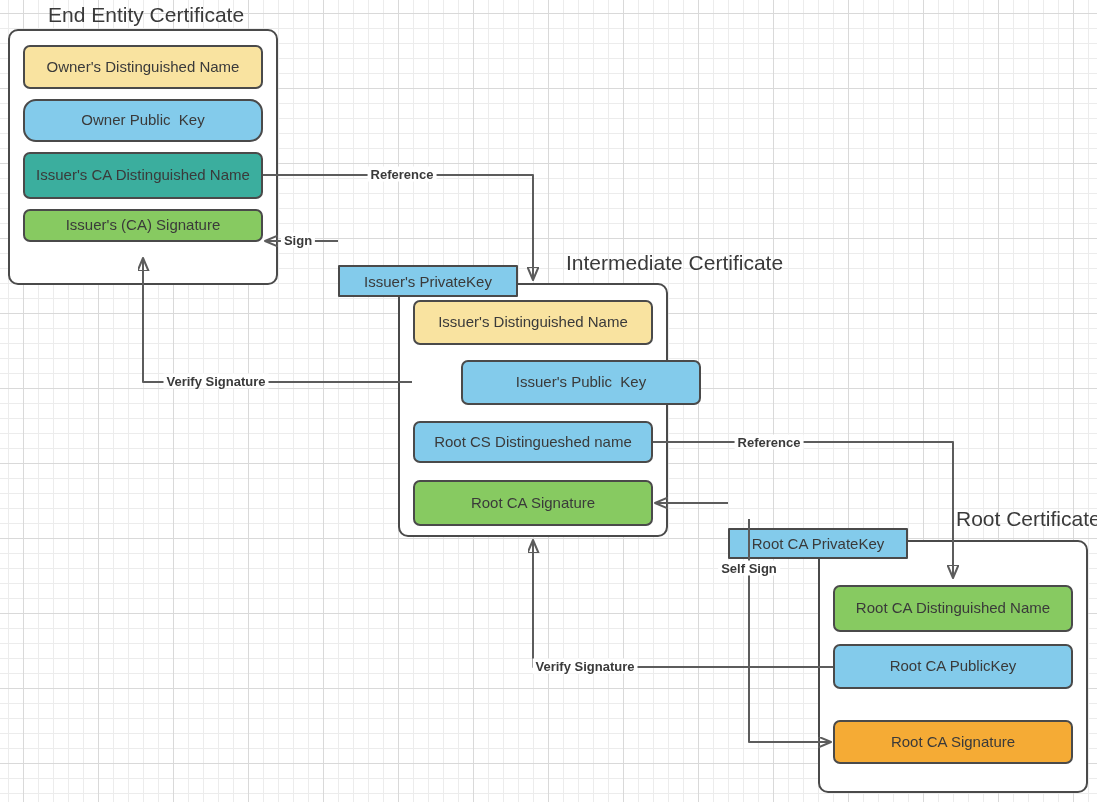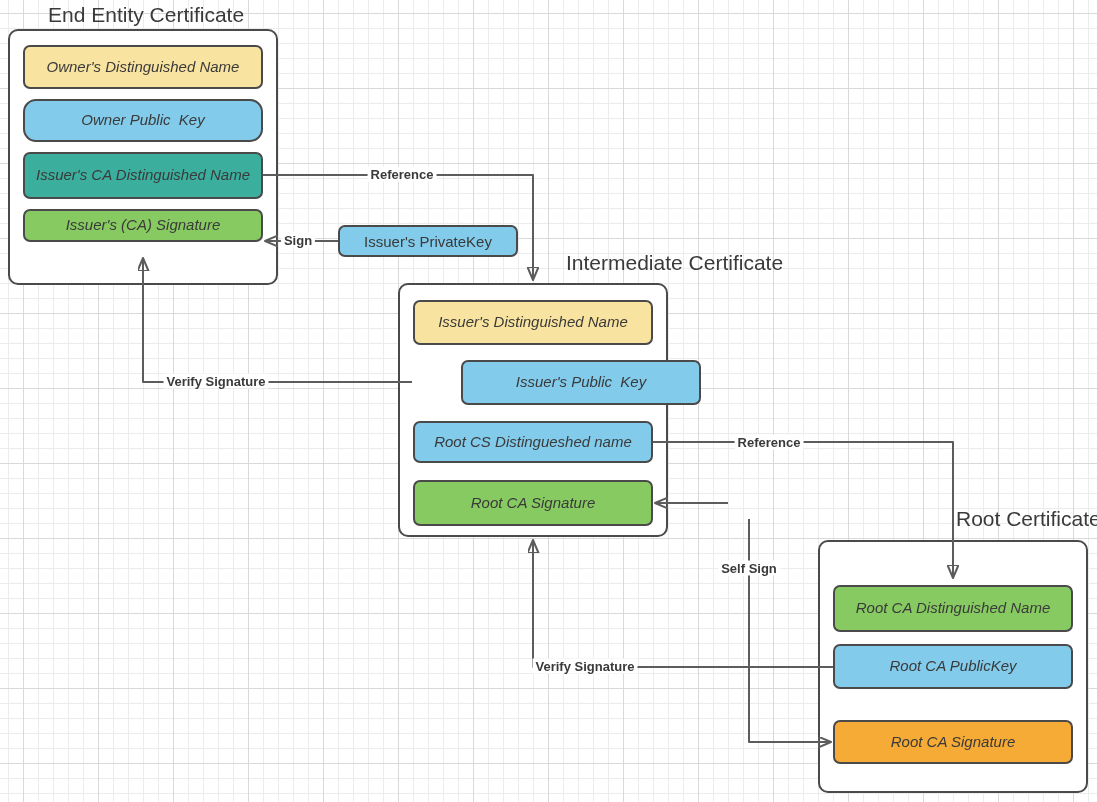--- a/index.html
+++ b/index.html
@@ -29,31 +29,31 @@
     position:absolute;
     border:2px solid #4a4a4a;
     border-radius:7px;
     box-sizing:border-box;
     display:flex;align-items:center;justify-content:center;
     text-align:center;
     font-size:15px;
     line-height:1.25;
     white-space:pre-wrap;
     padding:2px 8px;
-    font-style:italic;
   }
   .keybox{
     position:absolute;
     border:2px solid #4a4a4a;
-    border-radius:7px;
+    border-radius:1px;
     box-sizing:border-box;
     display:flex;align-items:center;justify-content:center;
     text-align:center;
     font-size:15px;
     white-space:pre;
+    margin-top:40px;
   }
   .group-title{
     position:absolute;
     font-size:21px;
     white-space:nowrap;
   }
   .wires{
     position:absolute;left:0;top:0;width:1097px;height:802px;
     pointer-events:none;
   }
@@ -94,20 +94,21 @@
   <div class="field" style="left: 413px; top: 300px; width: 240px; height: 45px; background-color: rgb(249, 227, 160);">Issuer's Distinguished Name</div>
   <div class="field" style="left: 413px; top: 360px; width: 240px; height: 45px; background-color: rgb(131, 203, 235); margin-left: 48px;">Issuer's Public  Key</div>
   <div class="field" style="left: 413px; top: 421px; width: 240px; height: 42px; background-color: rgb(131, 203, 235);">Root CS Distingueshed name</div>
   <div class="field" style="left: 413px; top: 480px; width: 240px; height: 46px; background-color: rgb(135, 202, 97);">Root CA Signature</div>
 
   <div class="field" style="left: 833px; top: 585px; width: 240px; height: 47px; background-color: rgb(135, 202, 97); text-align: right;">Root CA Distinguished Name</div>
   <div class="field" style="left: 833px; top: 644px; width: 240px; height: 45px; background-color: rgb(131, 203, 235);">Root CA PublicKey</div>
   <div class="field" style="left: 833px; top: 720px; width: 240px; height: 44px; background-color: rgb(245, 171, 53);">Root CA Signature</div>
 
   <div class="keybox" style="left: 338px; top: 225px; width: 180px; height: 32px; background-color: rgb(131, 203, 235);">Issuer's PrivateKey</div>
+  <div class="keybox" style="left: 728px; top: 488px; width: 180px; height: 31px; background-color: rgb(131, 203, 235);">Root CA PrivateKey</div>
 
   <svg class="wires">
     <defs>
       <marker id="arrow" markerUnits="userSpaceOnUse" markerWidth="14" markerHeight="12" refX="13" refY="5.5" orient="auto">
         <path d="M0 0 L13 5.5 L0 11 Z" fill="#4a4a4a" stroke="none"></path>
       </marker>
     </defs>
     <path d="M263 175 H533 V280" marker-end="url(#arrow)"></path>
     <path d="M338 241 H265" marker-end="url(#arrow)"></path>
     <path d="M412 382 H143 V258" marker-end="url(#arrow)"></path>

